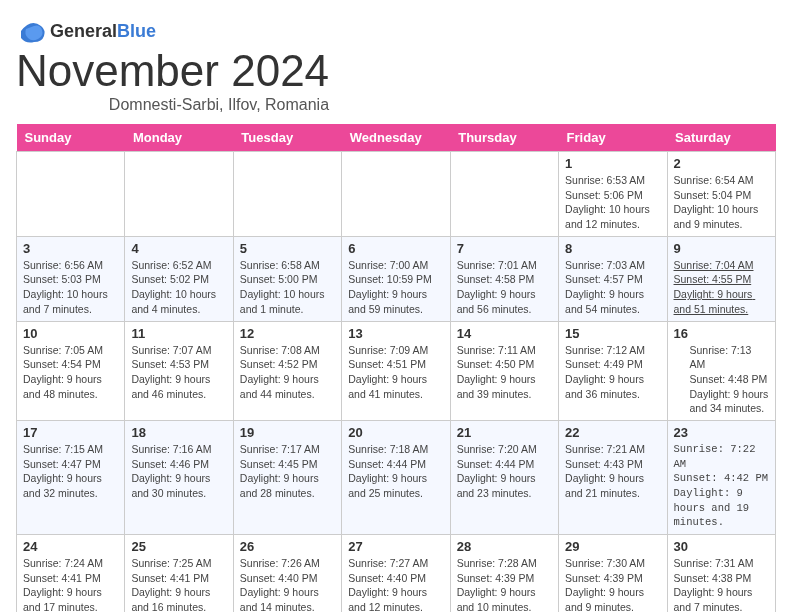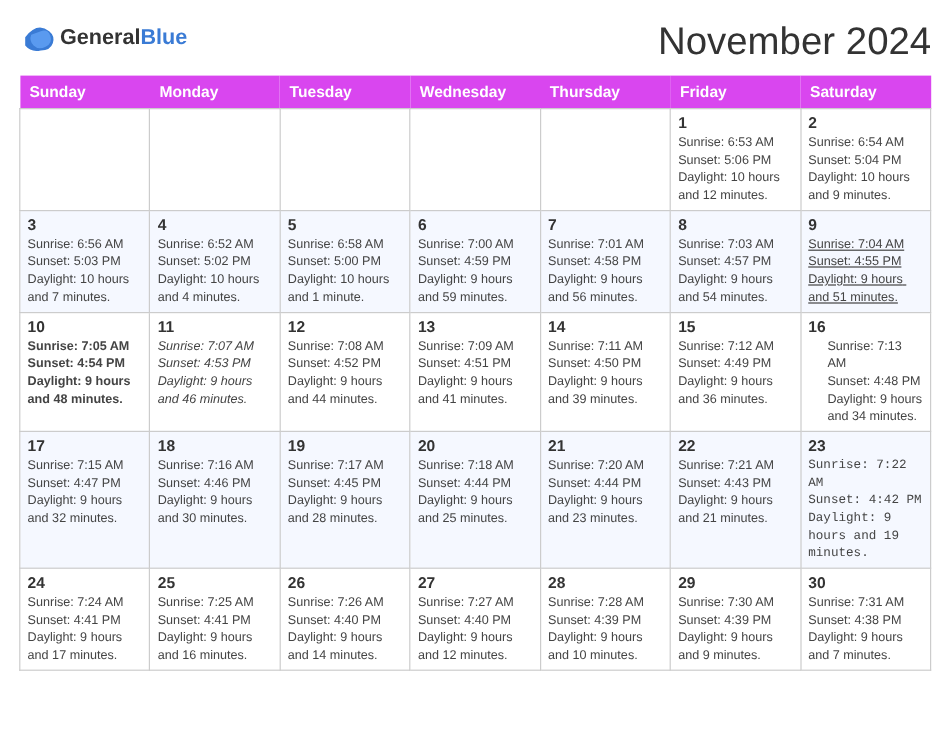--- a/index.html
+++ b/index.html
@@ -8,20 +8,21 @@
       background: #fff;
       width: 792px;
       min-height: 612px;
       padding: 16px;
     }
     .header-area {
       display: flex;
       justify-content: space-between;
       align-items: flex-start;
       margin-bottom: 10px;
+      flex-direction: column;
     }
     .logo {
       display: flex;
       align-items: center;
       gap: 4px;
     }
     .logo-text-general {
       font-size: 18px;
       font-weight: bold;
       color: #333;
@@ -32,21 +33,21 @@
       color: #3a7bd5;
     }
     .logo-icon {
       width: 30px;
       height: 30px;
     }
     .title-area {
       text-align: right;
     }
     .month-title {
-      font-size: 32px;
+      font-size: 44px;
       color: #333;
       font-weight: normal;
     }
     .location-title {
       font-size: 16px;
       color: #555;
     }
     table {
       width: 100%;
       border-collapse: collapse;
@@ -79,41 +80,42 @@
       line-height: 1.4;
       color: #444;
     }
     tr:nth-child(even) td {
       background-color: #f5f8ff;
     }
     tr:nth-child(odd) td {
       background-color: #fff;
     }
     thead tr th {
-      background-color: #d946ef;
+      background-color: #ec4899;
     }
     .empty-cell {
       background-color: #fff !important;
     }
   </style>
 </head>
 <body>
 
 <div class="header-area">
   <div class="logo">
     <svg class="logo-icon" viewBox="0 0 30 30" xmlns="http://www.w3.org/2000/svg">
       <path d="M5 15 Q15 2 25 10 Q30 14 28 20 Q26 26 18 26 Q10 28 5 22 Z" fill="#3a7bd5"></path>
       <path d="M18 10 Q24 8 26 14 Q28 20 22 23 Q16 26 12 22 Q8 18 10 13 Z" fill="#5a9aef"></path>
     </svg>
     <div>
       <span class="logo-text-general">General</span><span class="logo-text-blue">Blue</span>
     </div>
   </div>
   <div class="title-area">
     <div class="month-title">November 2024</div>
+    <div class="location-title">Domnesti-Sarbi, Ilfov, Romania</div>
   </div>
 </div>
 
 <table>
   <thead>
     <tr>
     <th>Sunday</th>
         <th>Monday</th>
         <th>Tuesday</th>
         <th>Wednesday</th>
@@ -157,21 +159,21 @@
         </td>
         <td>
           <span class="day-num">5</span>
           <div class="cell-info" style="white-space: pre-wrap;">Sunrise: 6:58 AM
 Sunset: 5:00 PM
 Daylight: 10 hours and 1 minute.</div>
         </td>
         <td>
           <span class="day-num">6</span>
           <div class="cell-info" style="white-space: pre-wrap;">Sunrise: 7:00 AM
-Sunset: 4:59 PM
+Sunset: 10:59 PM
 Daylight: 9 hours and 59 minutes.</div>
         </td>
         <td>
           <span class="day-num">7</span>
           <div class="cell-info" style="white-space: pre-wrap;">Sunrise: 7:01 AM
 Sunset: 4:58 PM
 Daylight: 9 hours and 56 minutes.</div>
         </td>
         <td>
           <span class="day-num">8</span>
@@ -182,27 +184,27 @@
         <td>
           <span class="day-num">9</span>
           <div class="cell-info" style="white-space: pre-wrap; text-decoration: underline;">Sunrise: 7:04 AM
 Sunset: 4:55 PM
 Daylight: 9 hours and 51 minutes.</div>
         </td>
       </tr>
       <tr>
         <td>
           <span class="day-num">10</span>
-          <div class="cell-info" style="white-space: pre-wrap; font-weight: bold;">Sunrise: 7:05 AM
+          <div class="cell-info" style="white-space: pre-wrap;">Sunrise: 7:05 AM
 Sunset: 4:54 PM
 Daylight: 9 hours and 48 minutes.</div>
         </td>
         <td>
           <span class="day-num">11</span>
-          <div class="cell-info" style="white-space: pre-wrap; font-style: italic;">Sunrise: 7:07 AM
+          <div class="cell-info" style="white-space: pre-wrap;">Sunrise: 7:07 AM
 Sunset: 4:53 PM
 Daylight: 9 hours and 46 minutes.</div>
         </td>
         <td>
           <span class="day-num">12</span>
           <div class="cell-info" style="white-space: pre-wrap;">Sunrise: 7:08 AM
 Sunset: 4:52 PM
 Daylight: 9 hours and 44 minutes.</div>
         </td>
         <td>

